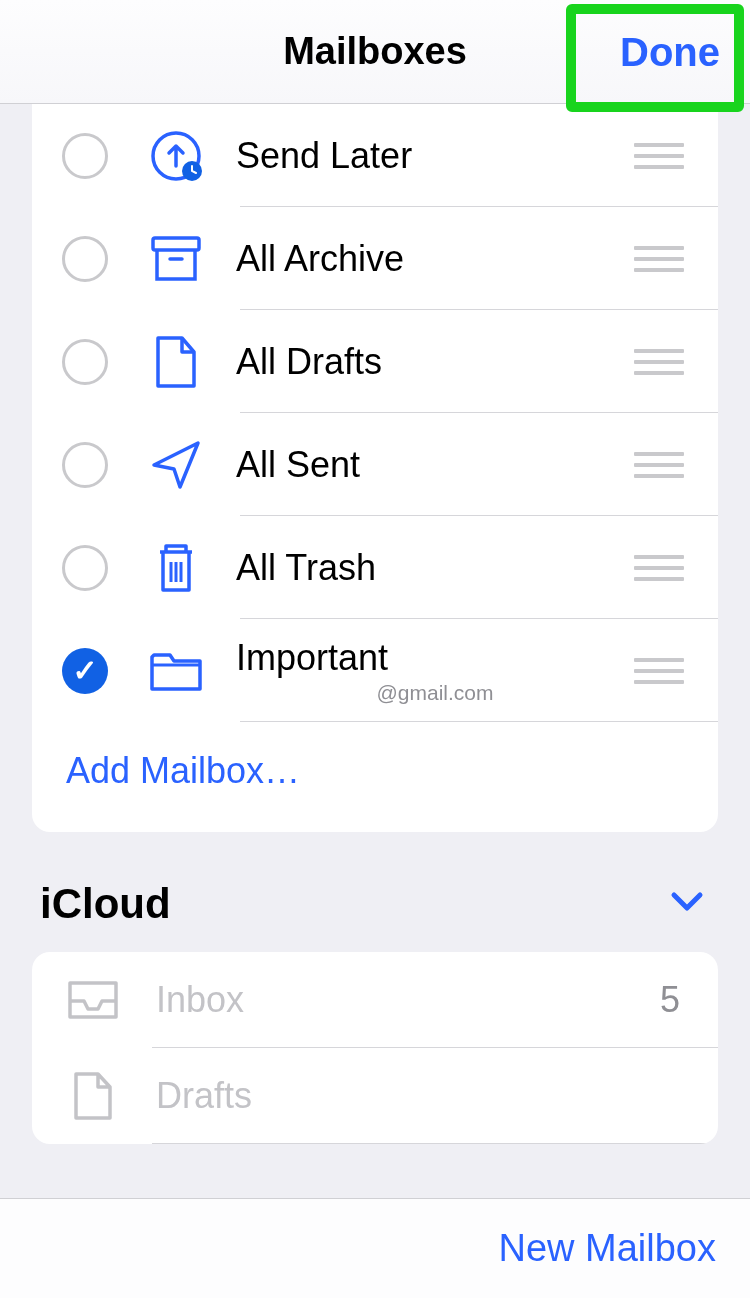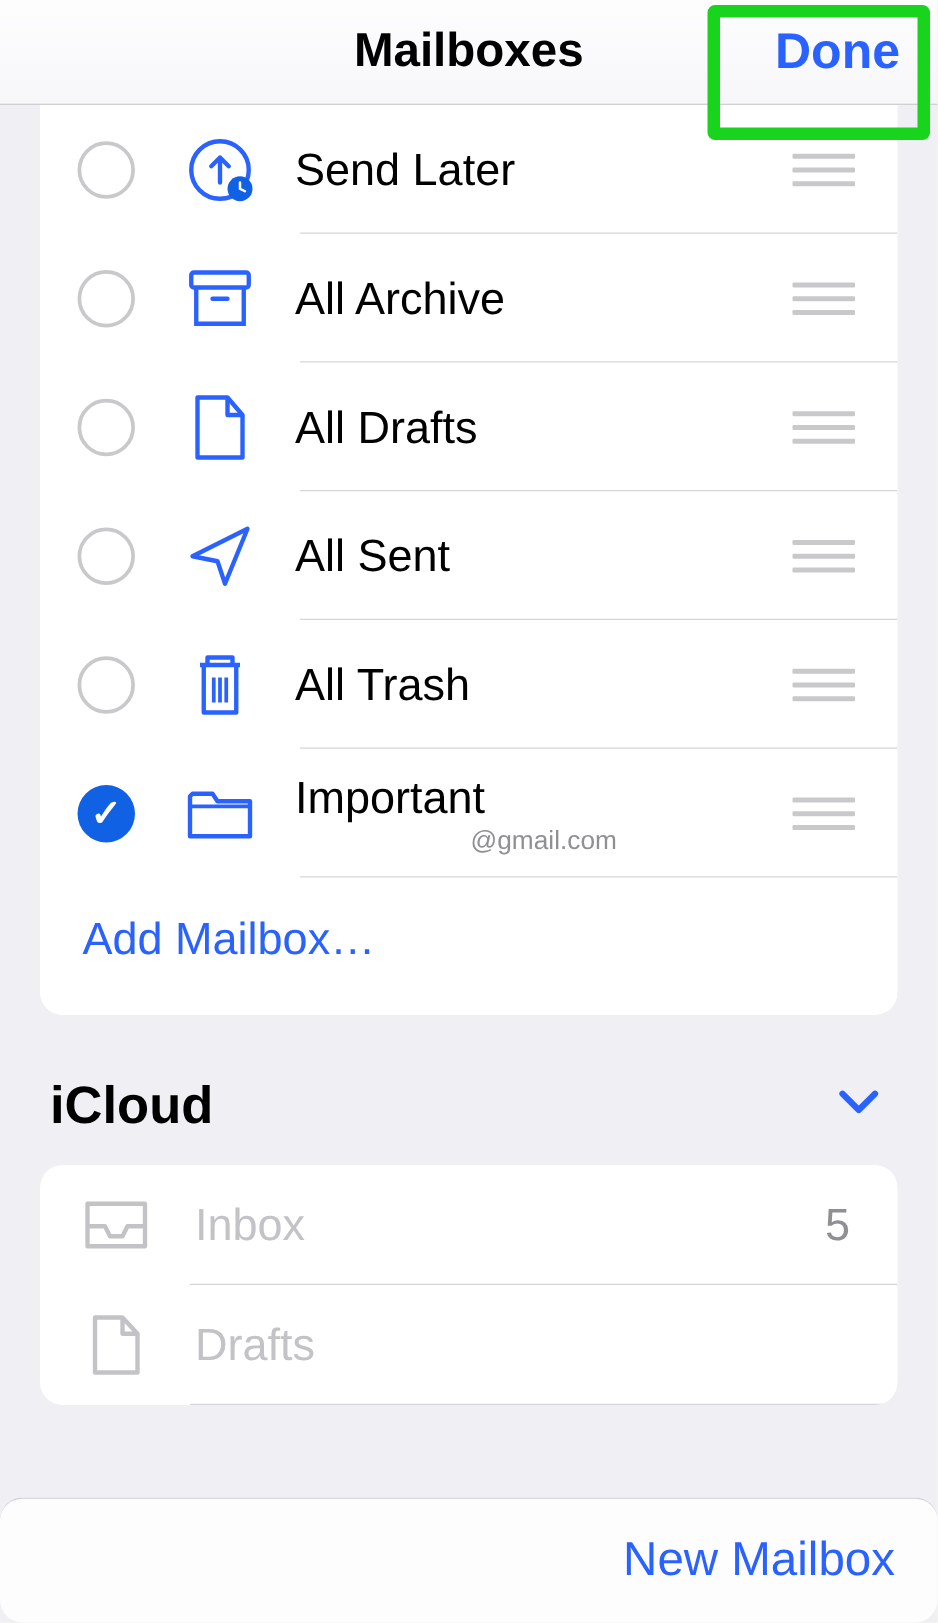--- a/index.html
+++ b/index.html
@@ -5,21 +5,21 @@
   * { box-sizing: border-box; margin: 0; padding: 0; }
   html, body {
     width: 750px;
     height: 1298px;
     font-family: -apple-system, "Helvetica Neue", Arial, sans-serif;
     background: #efeff4;
     overflow: hidden;
   }
   .navbar {
     position: relative;
-    height: 84px;
+    height: 104px;
     background: linear-gradient(#fdfdfe, #f7f7fa);
     border-bottom: 1px solid #d0d0d4;
     display: flex;
     align-items: center;
     justify-content: center;
     text-align: right;
   }
   .nav-title {
     font-size: 38px;
     font-weight: 700;
@@ -191,21 +191,20 @@
     left: 0;
     bottom: 0;
     height: 100px;
     width: 750px;
     border-top: 1px solid #d0d0d4;
     background: #fdfdfe;
     display: flex;
     align-items: center;
     justify-content: flex-end;
     padding-right: 34px;
-    border-radius: 18px;
   }
   .toolbar a {
     color: #2a62ff;
     font-size: 38px;
   }
 </style>
 </head>
 <body>
 
 <div class="navbar">

